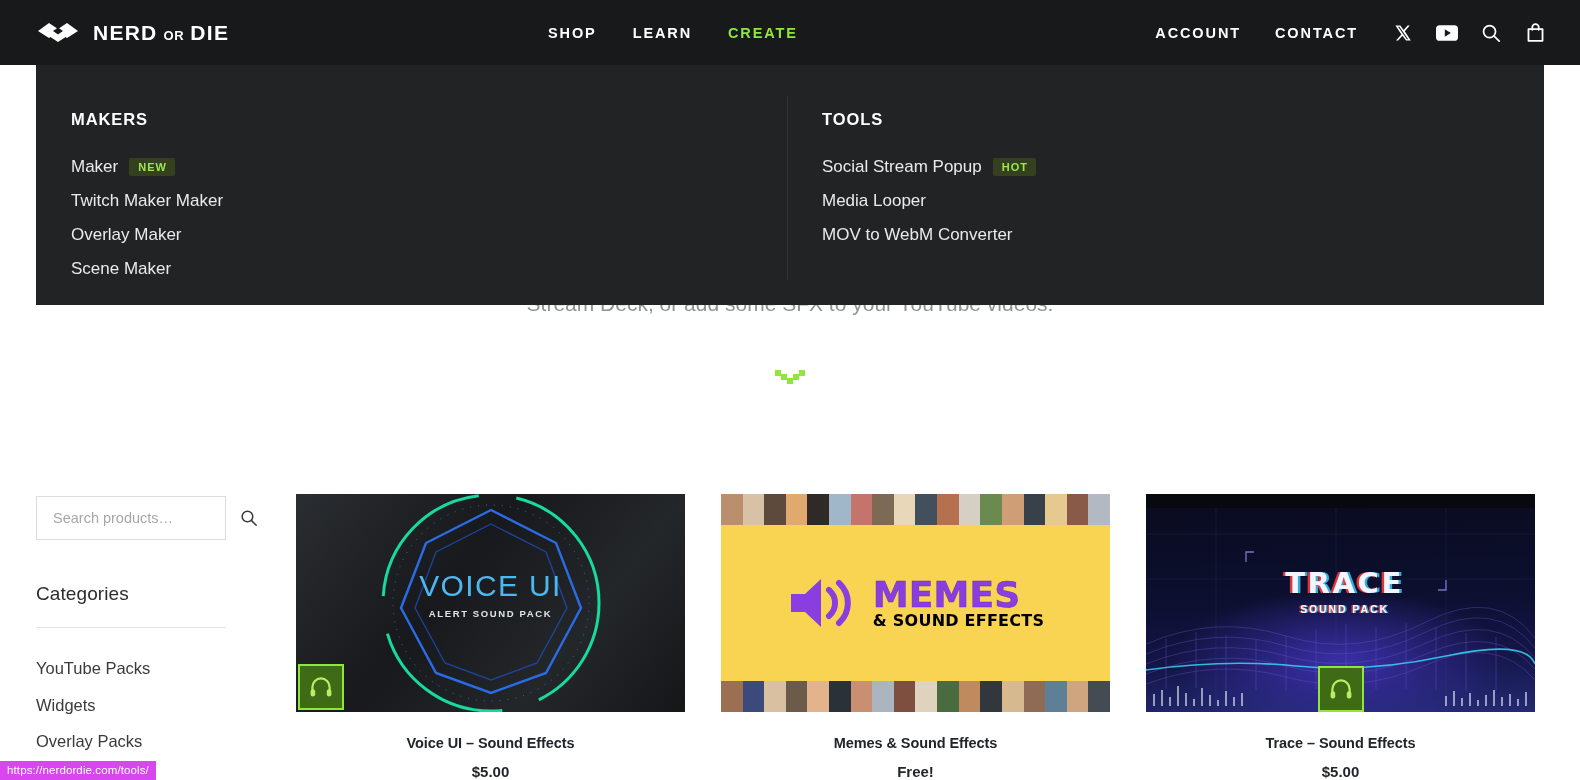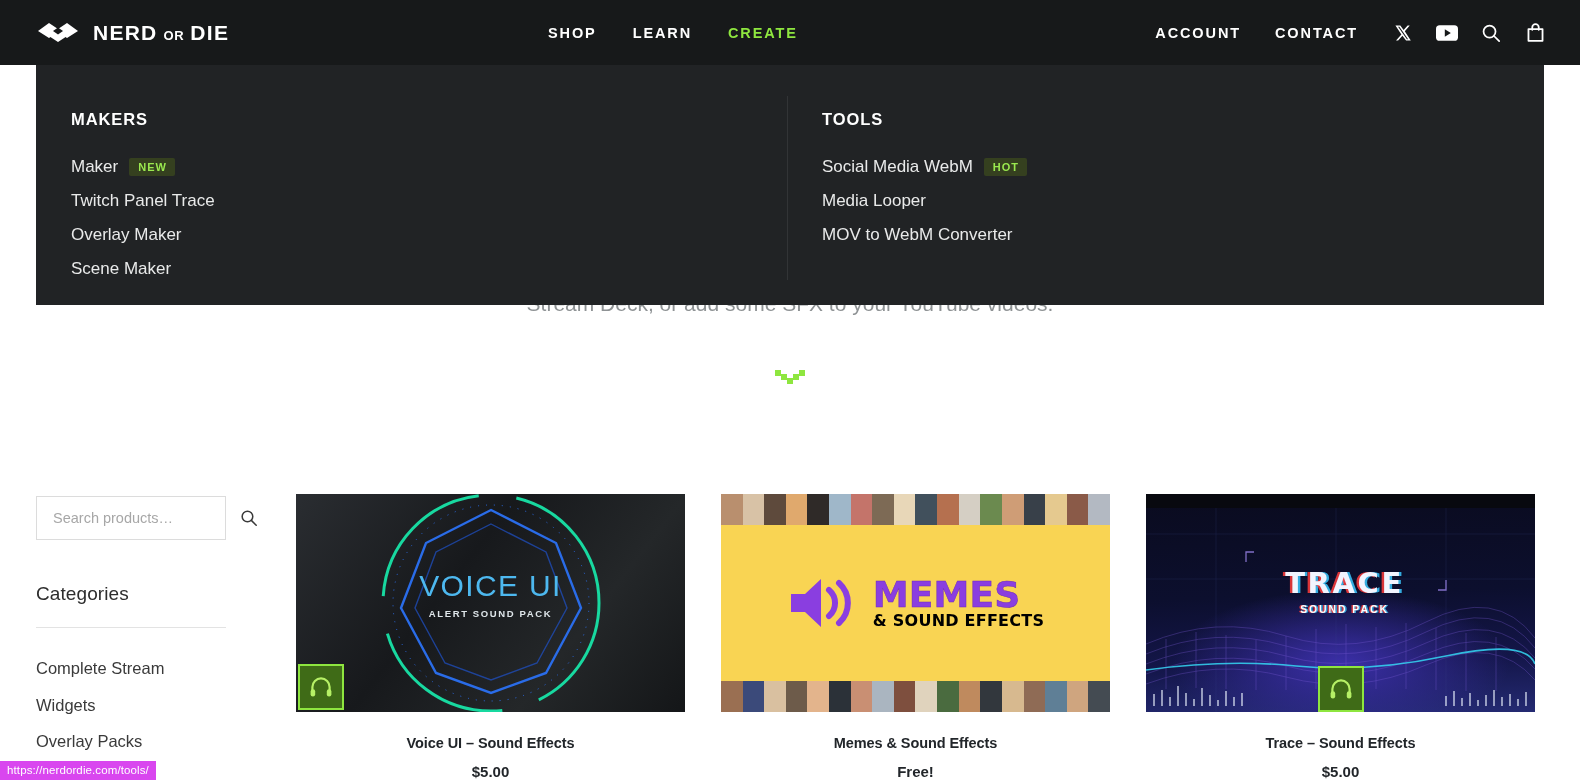--- a/index.html
+++ b/index.html
@@ -285,37 +285,37 @@
   <div class="dropdown">
 
     <div class="dd-col dd-col-makers">
       <div class="dd-heading">MAKERS</div>
 
       <a class="dd-item">
         <span class="dd-item-label">Maker</span>
         <span class="dd-badge">NEW</span>
       </a>
       <a class="dd-item">
-        <span class="dd-item-label">Twitch Panel Trace</span>
+        <span class="dd-item-label">Twitch Maker Maker</span>
       </a>
       <a class="dd-item">
         <span class="dd-item-label">Overlay Maker</span>
       </a>
       <a class="dd-item">
         <span class="dd-item-label">Scene Maker</span>
       </a>
 
       <span class="dd-divider"></span>
     </div>
 
     <div class="dd-col dd-col-tools">
       <div class="dd-heading">TOOLS</div>
 
       <a class="dd-item">
-        <span class="dd-item-label">Social Media WebM</span>
+        <span class="dd-item-label">Social Stream Popup</span>
         <span class="dd-badge">HOT</span>
       </a>
       <a class="dd-item">
         <span class="dd-item-label">Media Looper</span>
       </a>
       <a class="dd-item">
         <span class="dd-item-label">MOV to WebM Converter</span>
       </a>
     </div>
   </div>
@@ -341,21 +341,21 @@
           <circle cx="8.3" cy="8.3" r="5.9"></circle>
           <line x1="12.6" y1="12.6" x2="18" y2="18" stroke-linecap="round"></line>
         </svg>
       </span>
     </div>
 
     <div class="cat-title">Categories</div>
     <div class="cat-rule"></div>
 
     <nav class="cat-list">
-      <a class="cat-item">Complete Stream</a>
+      <a class="cat-item">YouTube Packs</a>
       <a class="cat-item">Widgets</a>
       <a class="cat-item">Overlay Packs</a>
     </nav>
   </aside>
 
   <div class="products">
 
     <div class="product">
       <div class="prod-thumb">
         <div class="c1-bg"></div>

